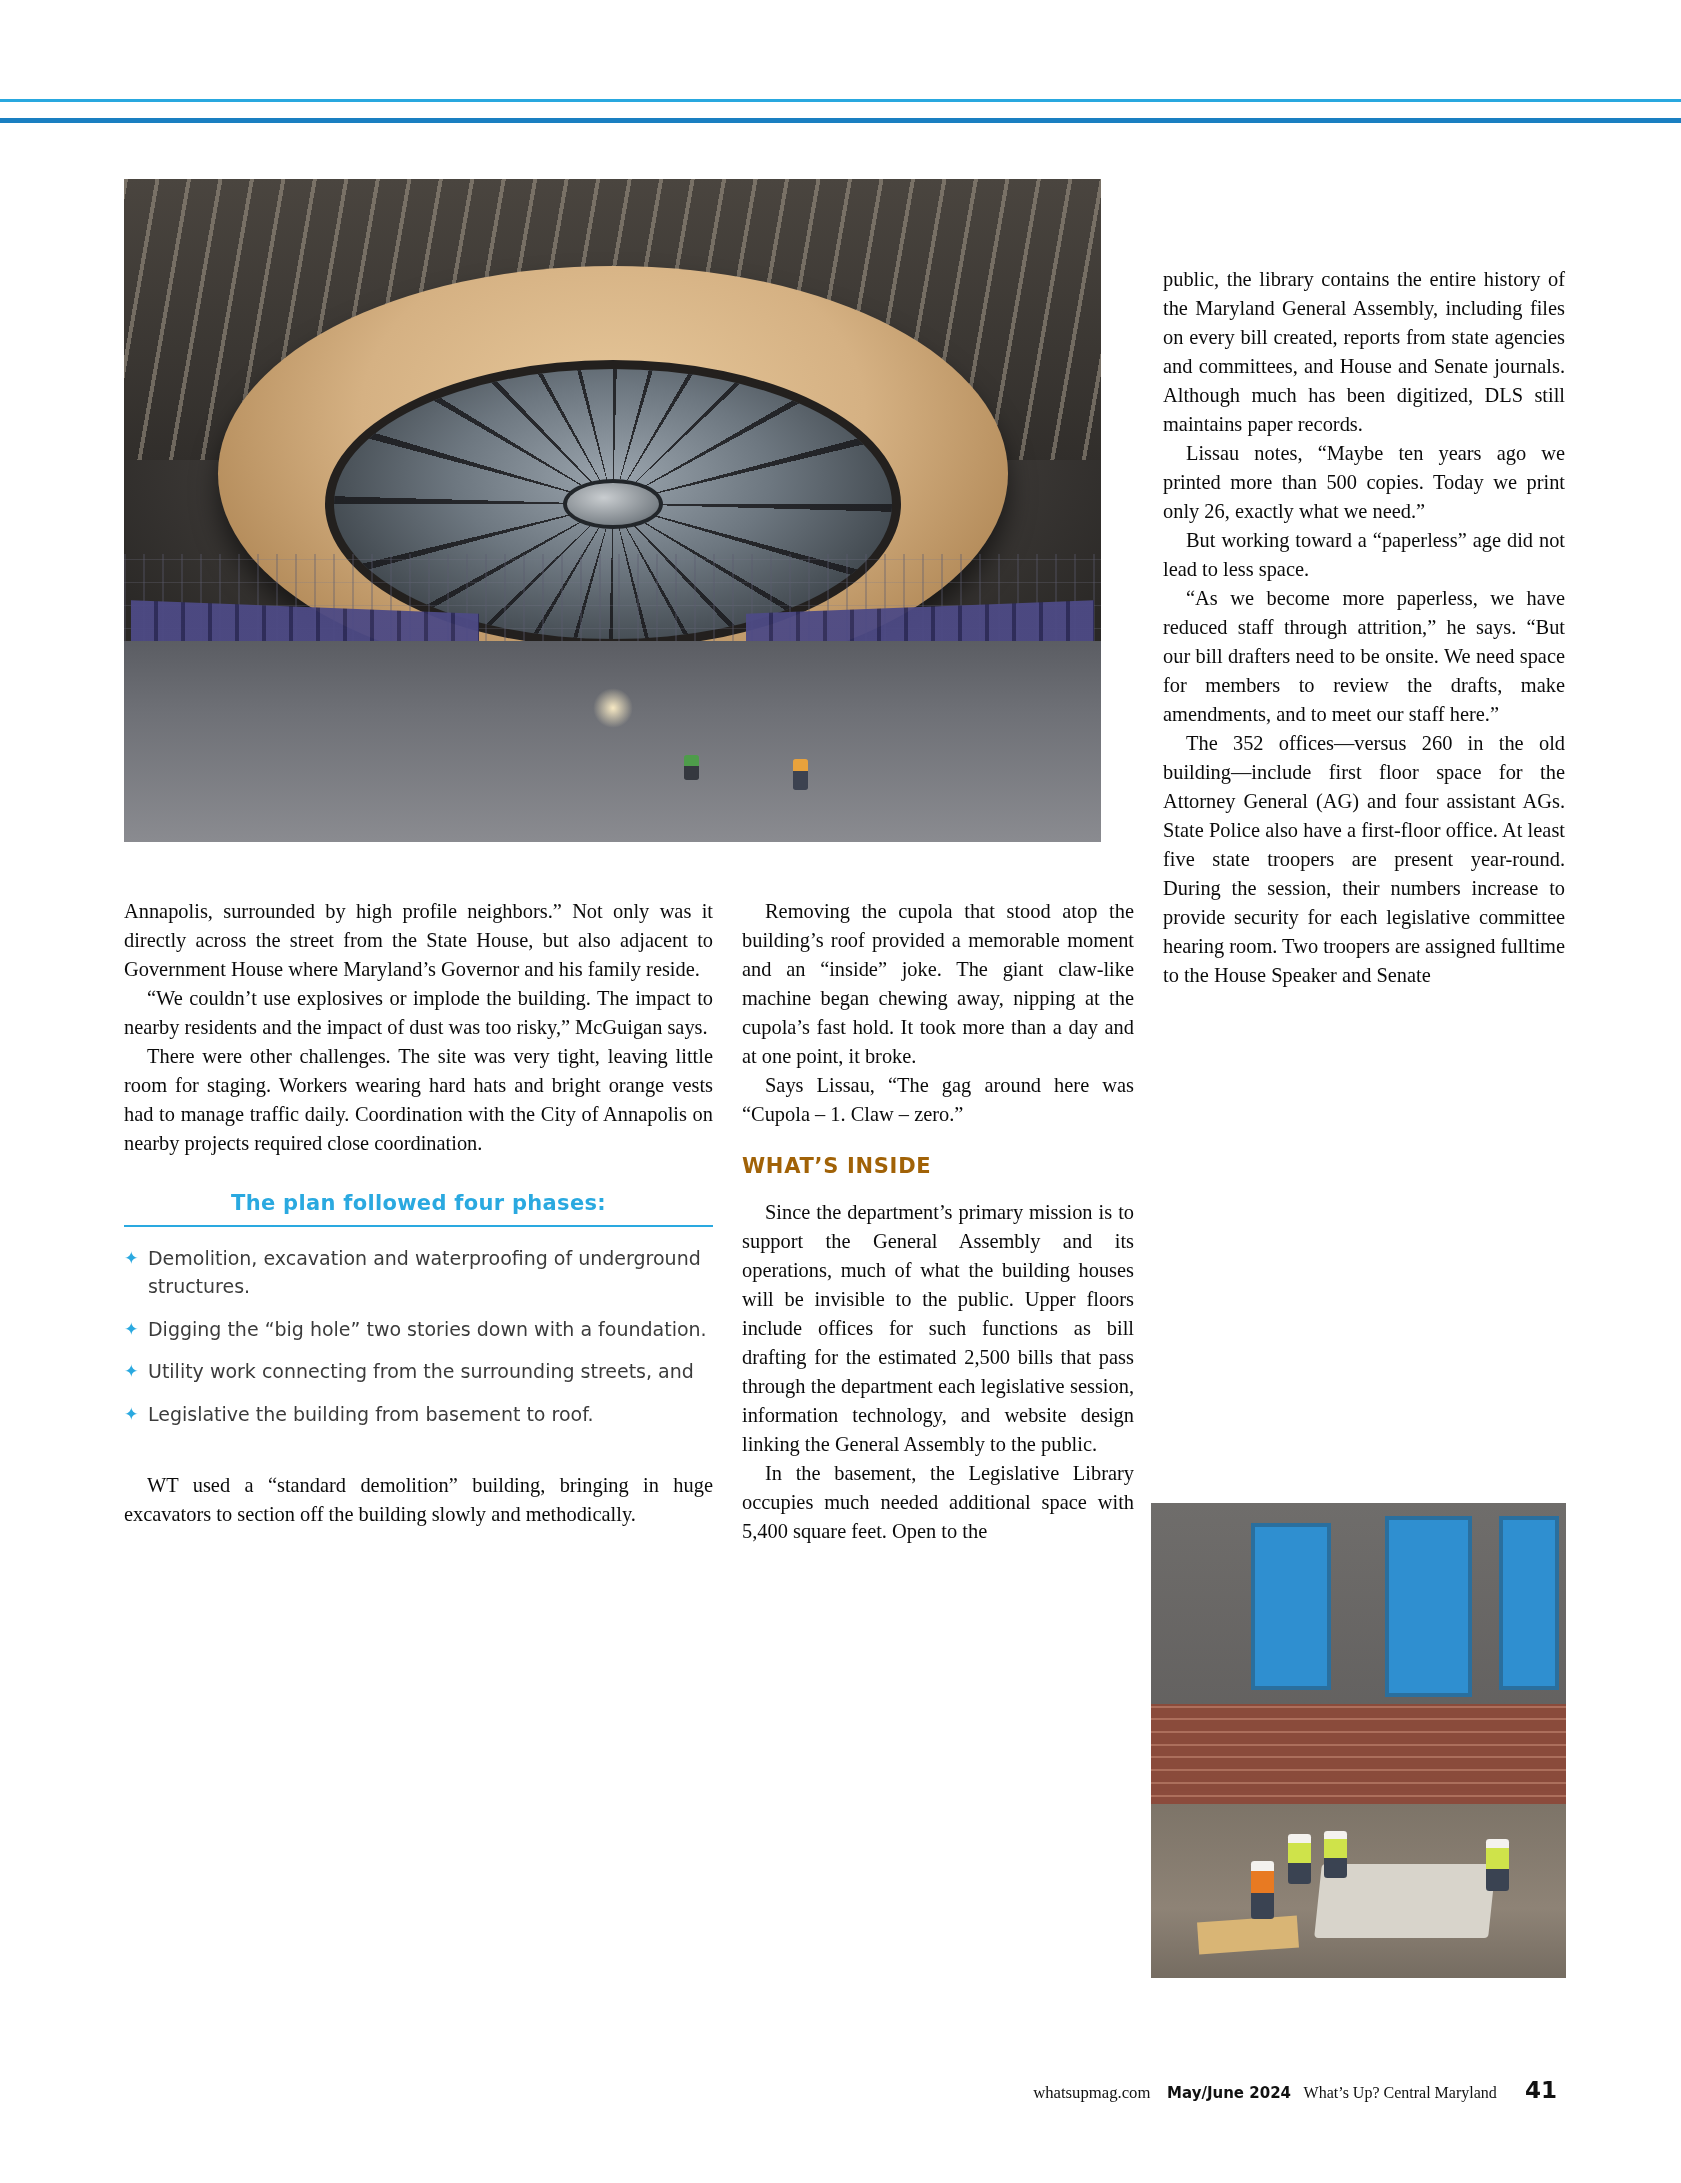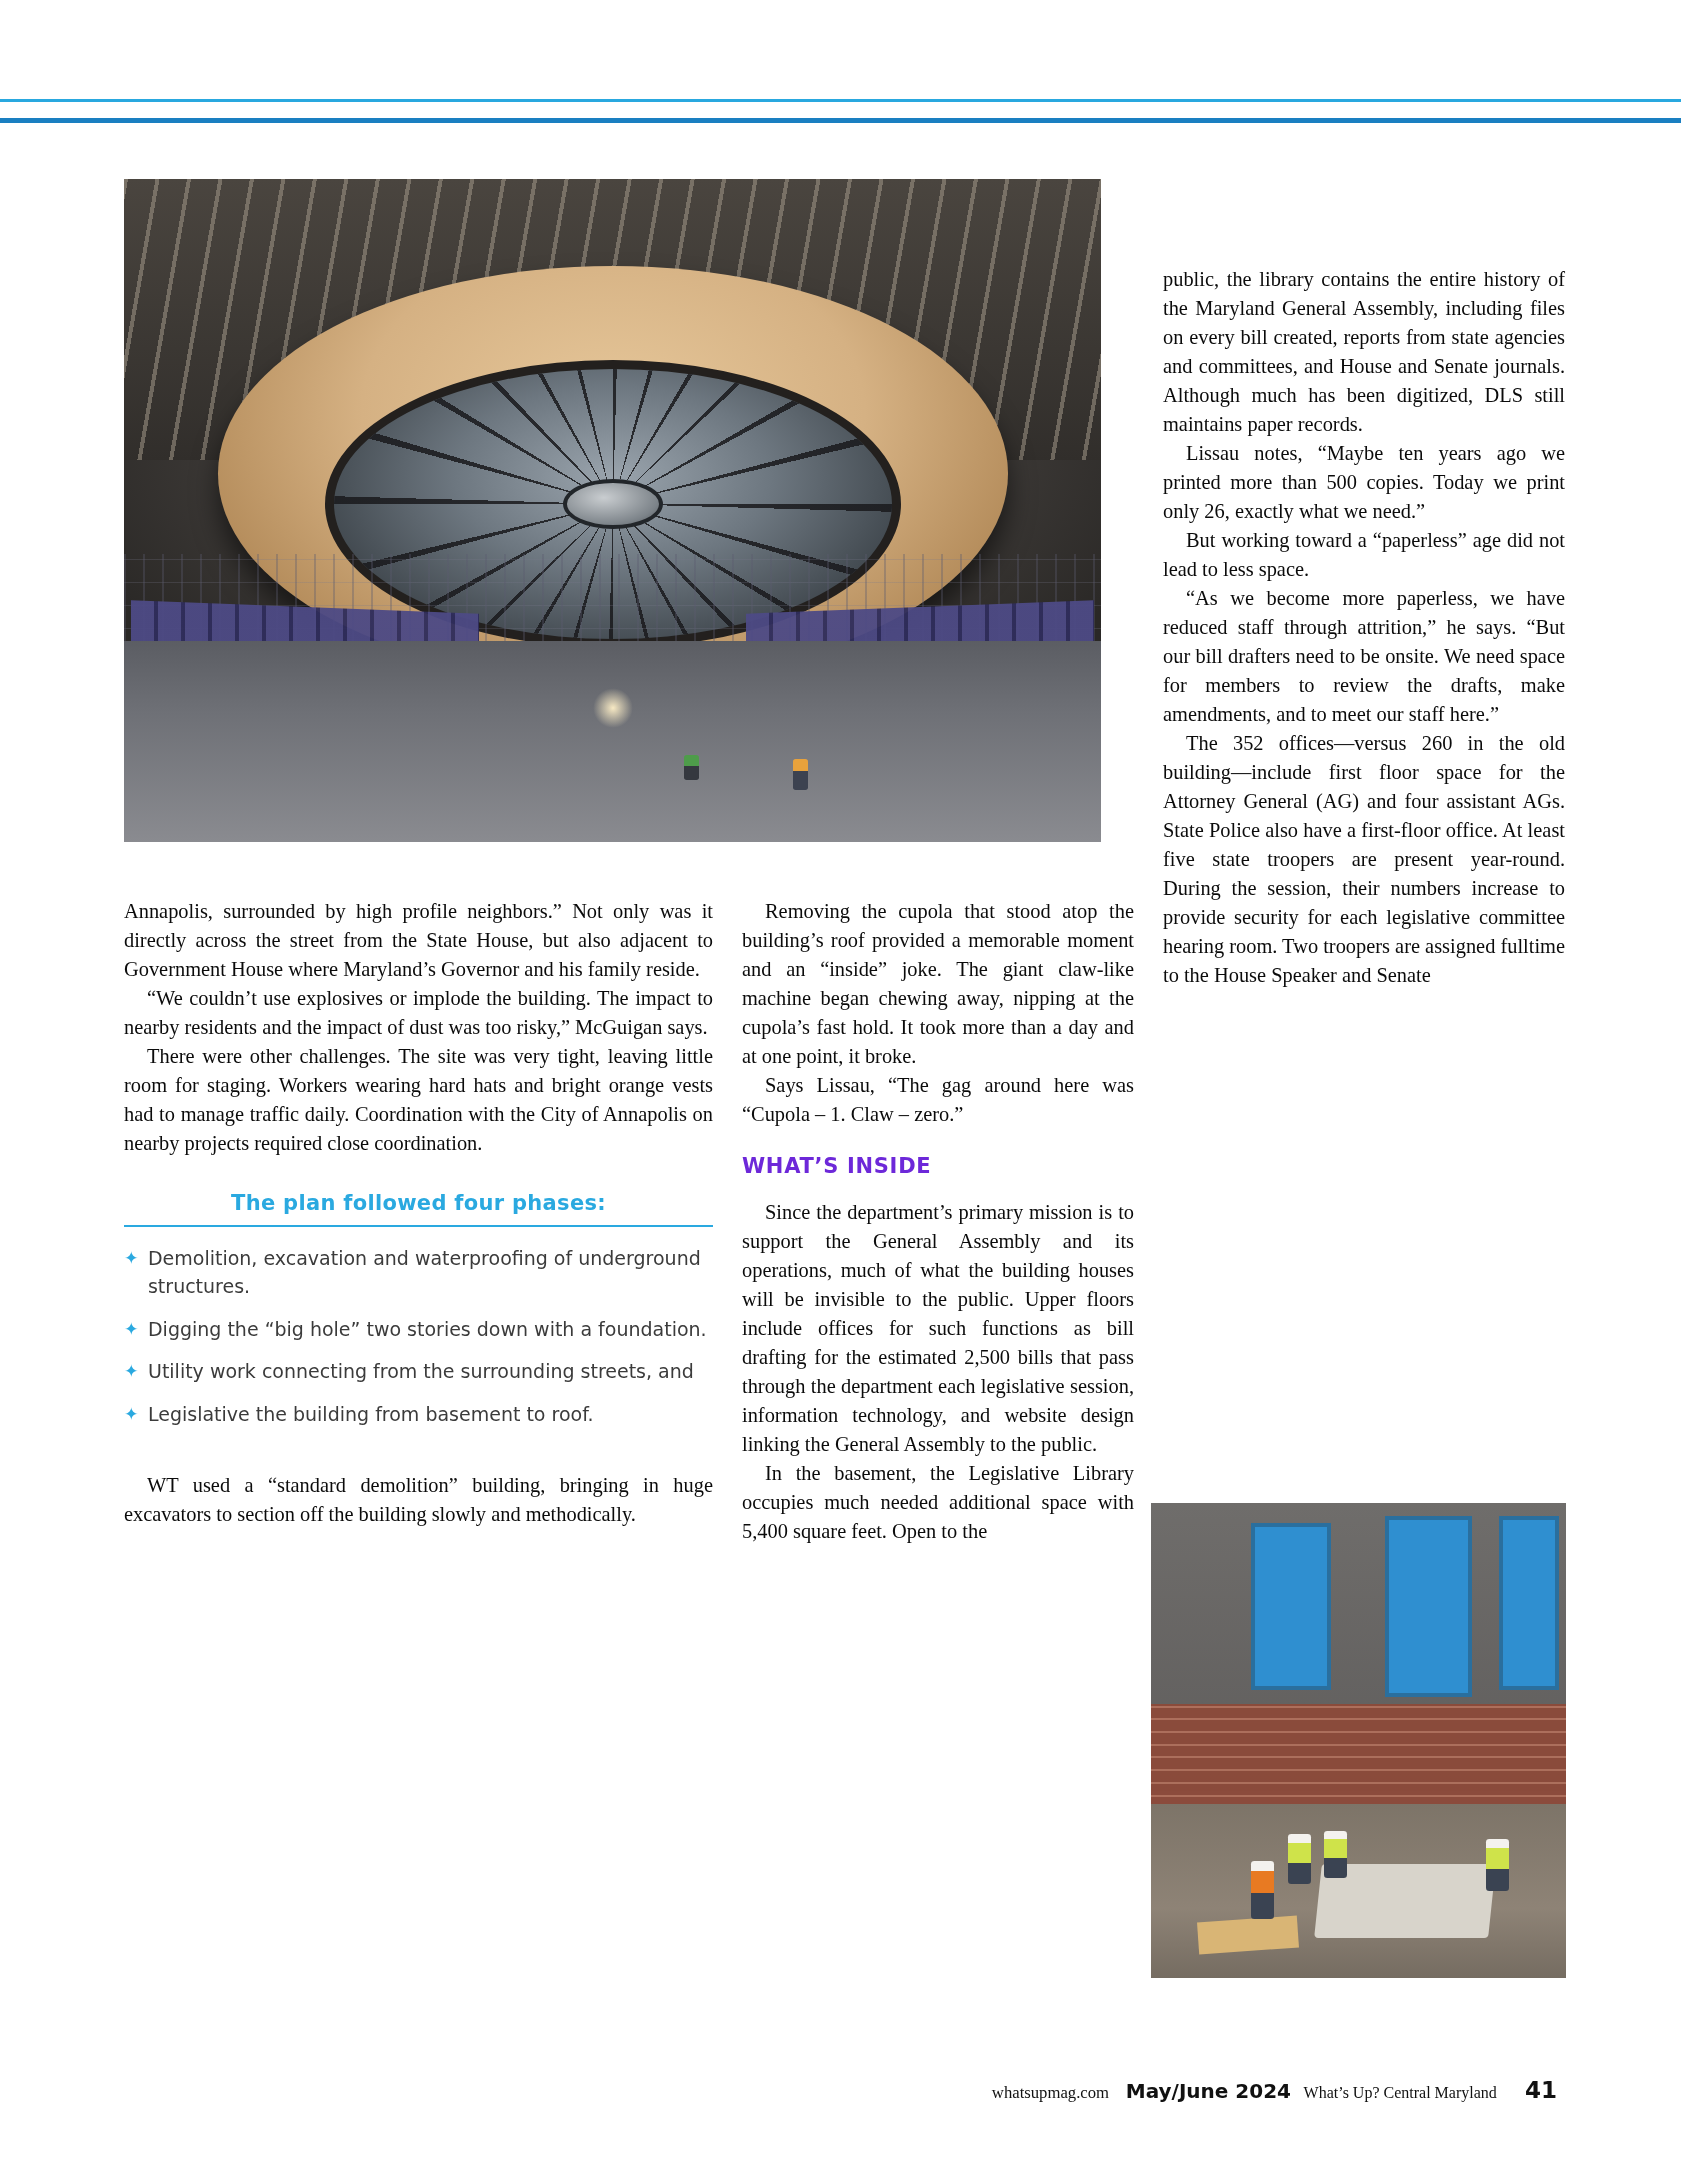--- a/index.html
+++ b/index.html
@@ -226,40 +226,40 @@
     display: flex;
     gap: 9.4px;
     margin-bottom: 14.7px;
   }
   .bullet .bdot {
     color: #2aa9e0;
     font-size: 17.4px;
     line-height: 28px;
   }
   .section-head {
-    color: #6d28d9;
+    color: #a16207;
     font-family: "DejaVu Sans", sans-serif;
     font-weight: bold;
     font-size: 21px;
     letter-spacing: 0.7px;
     margin: 23px 0 17.4px 0;
   }
 
   
   .footer {
     position: absolute;
     right: 124px;
     bottom: 80px;
     font-family: "Liberation Serif", serif;
     font-size: 16.7px;
     color: #111;
     white-space: nowrap;
   }
   .footer .site { font-weight: normal; }
-  .footer .issue { font-family: "DejaVu Sans", sans-serif; font-weight: bold; font-size: 20px; }
+  .footer .issue { font-family: "DejaVu Sans", sans-serif; font-weight: bold; font-size: 15px; }
   .footer .mag { font-size: 16px; }
   .footer .pageno { font-family: "DejaVu Sans", sans-serif; font-weight: bold; font-size: 23px; margin-left: 24px; }
 </style>
 </head>
 <body>
 
 <div class="page">
 
   <div class="rule-top a"></div>
   <div class="rule-top b"></div>

